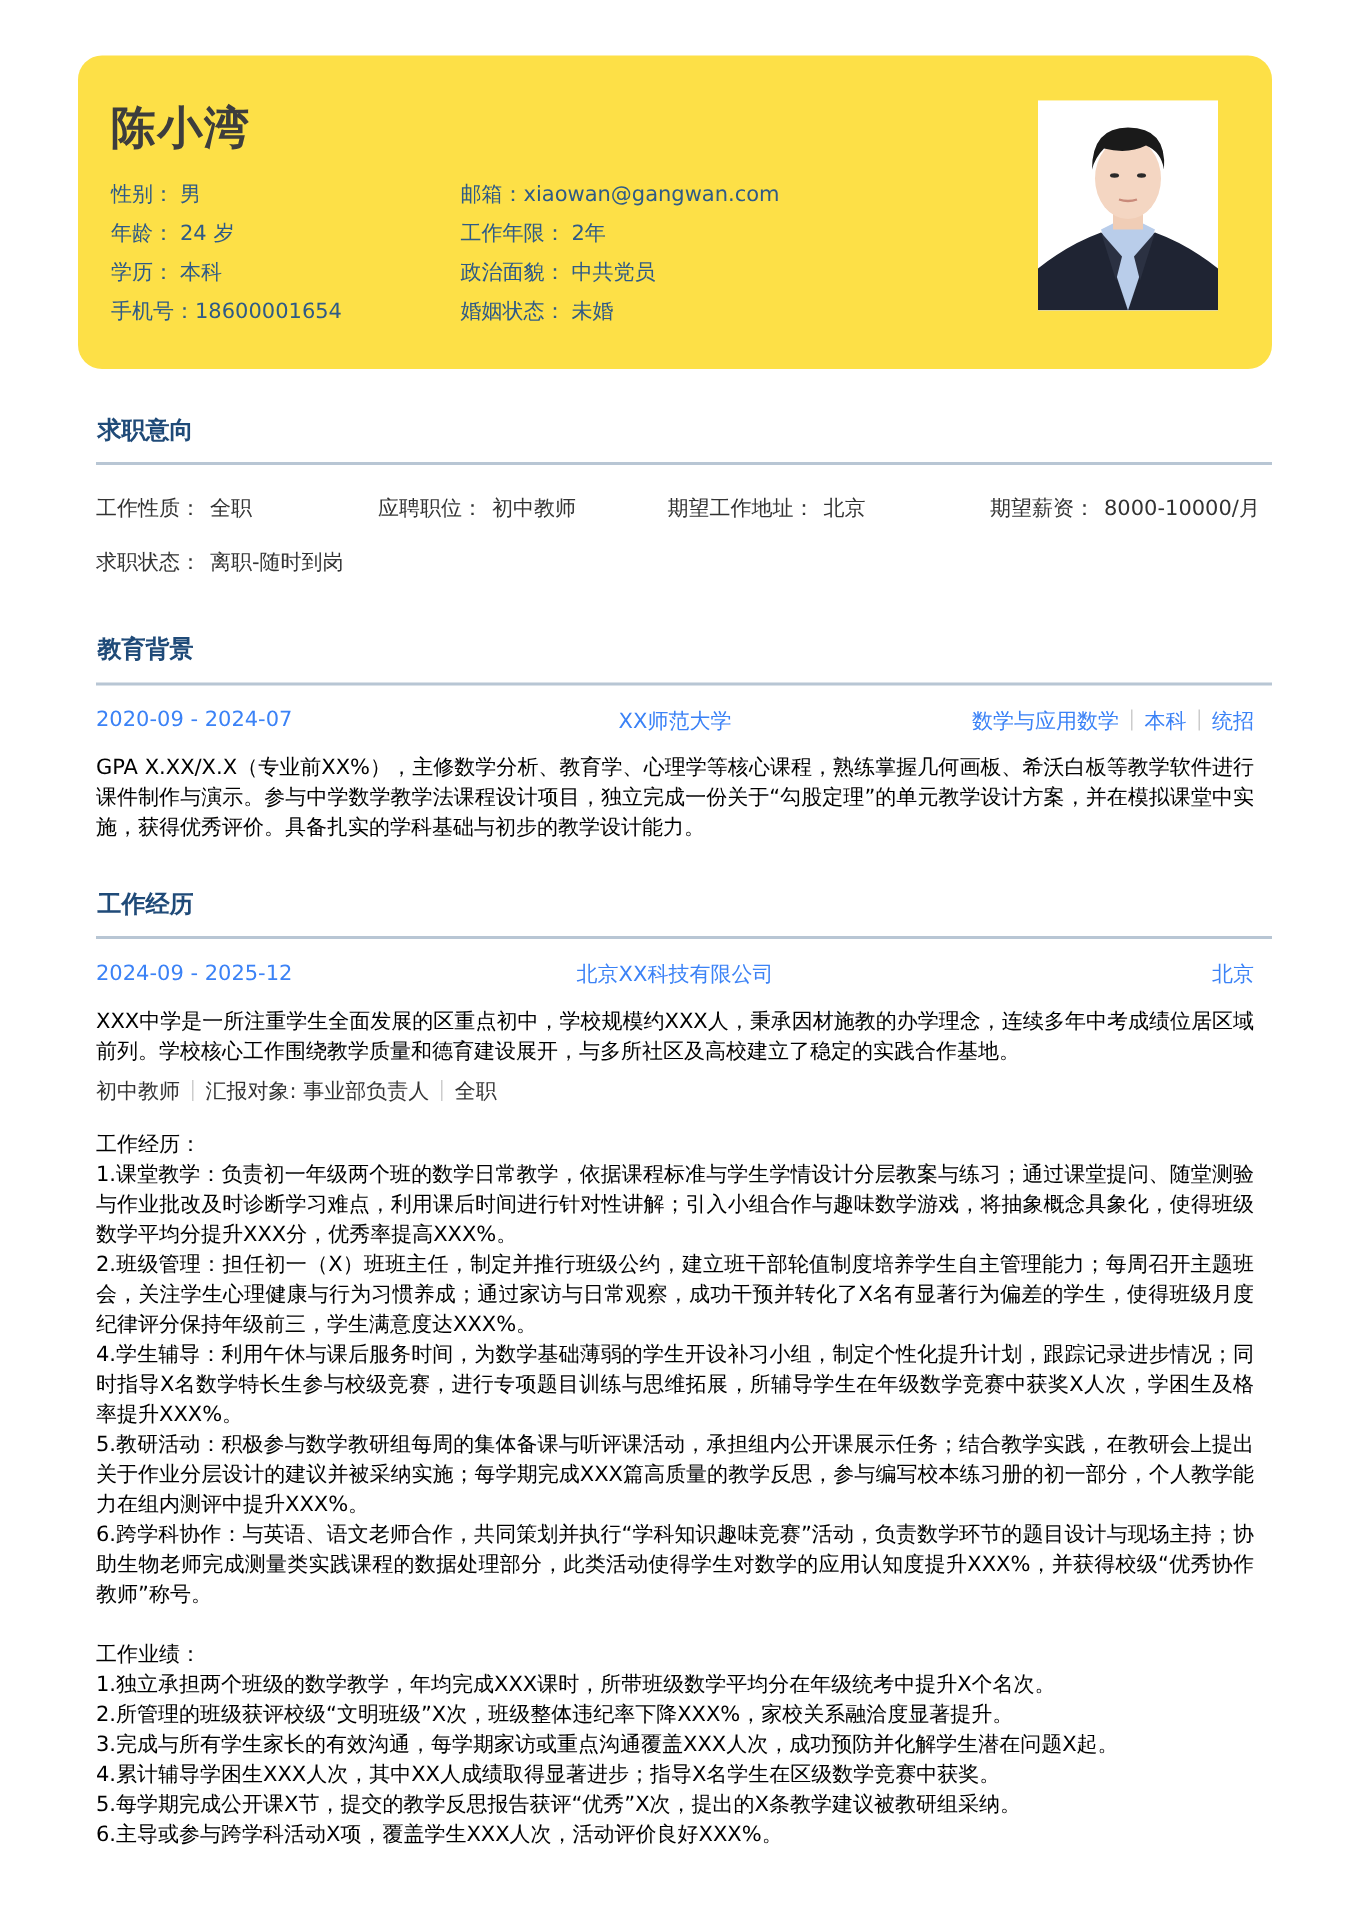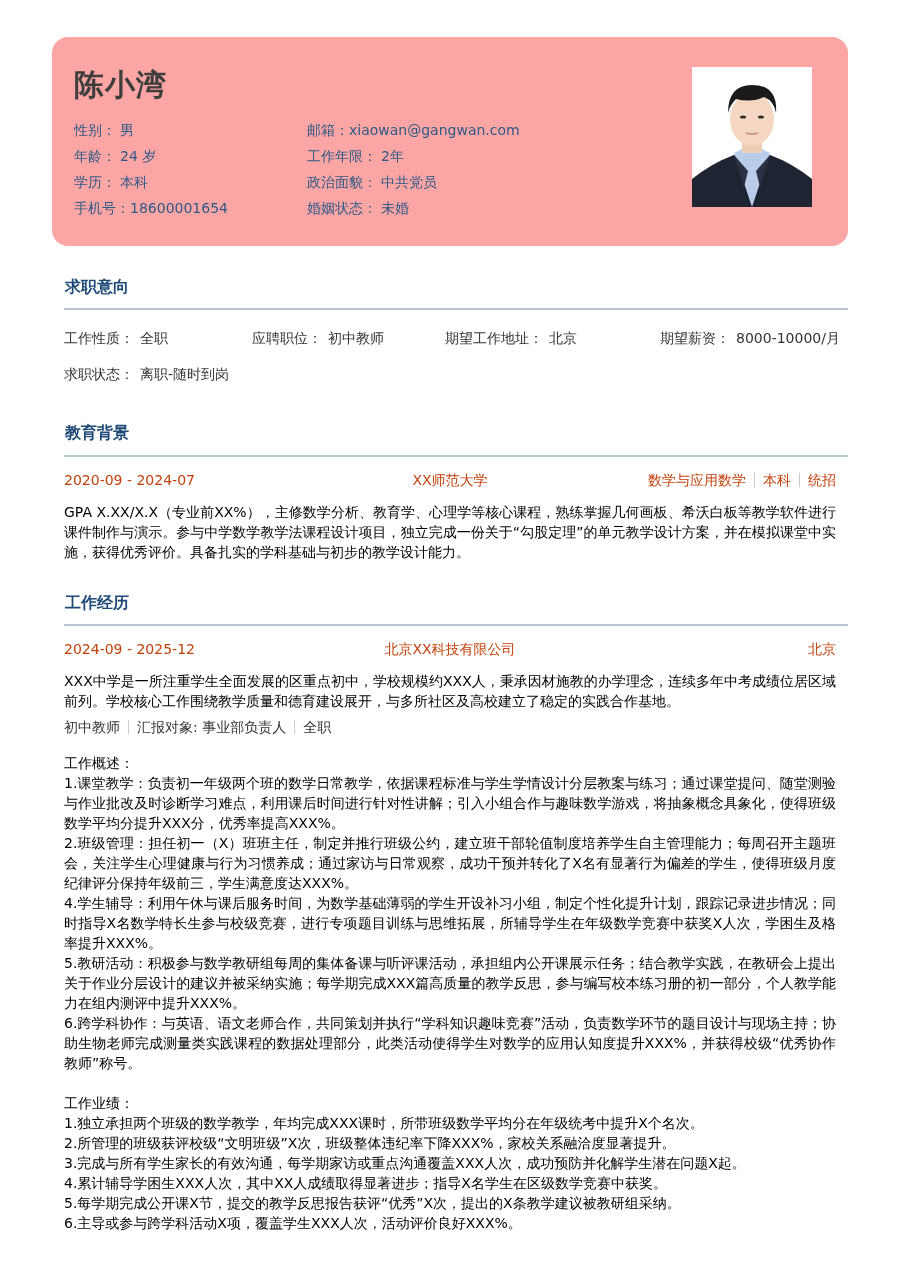--- a/index.html
+++ b/index.html
@@ -5,21 +5,21 @@
   html, body { margin: 0; padding: 0; }
   body {
     width: 900px; height: 1275px; overflow: hidden;
     background: #ffffff;
     font-family: "DejaVu Sans", "Liberation Sans", sans-serif;
     color: #333333;
     position: relative;
   }
   .header-card {
     position: absolute; left: 52px; top: 37px; width: 796px; height: 209px;
-    background: #fca5a5; border-radius: 16px; text-decoration: underline;
+    background: #fde047; border-radius: 16px; text-decoration: underline;
   }
   .name {
     position: absolute; left: 22px; top: 28px;
     font-size: 30px; font-weight: bold; color: #3d3d3d; letter-spacing: 1px;
   }
   .info-col { position: absolute; top: 84px; }
   .info-col.left { left: 22px; }
   .info-col.right { left: 255px; }
   .info-row { height: 26px; line-height: 18px; font-size: 14px; color: #2e5a87; white-space: nowrap; }
   .info-row .lbl { color: #2e5a87; }
@@ -29,21 +29,21 @@
     background: #ffffff; overflow: hidden;
   }
   .section-title {
     position: absolute; left: 65px; font-size: 16px; font-weight: bold; color: #1f4a78;
   }
   .section-rule {
     position: absolute; left: 64px; width: 784px; height: 2px; background: #b8c6d4;
   }
   .kv { position: absolute; font-size: 14px; color: #333; white-space: nowrap; }
   .kv .v { margin-left: 6px; }
-  .row3 { position: absolute; left: 64px; width: 772px; font-size: 14px; color: #c2410c; height: 20px; }
+  .row3 { position: absolute; left: 64px; width: 772px; font-size: 14px; color: #3b82f6; height: 20px; }
   .row3 .l { position: absolute; left: 0; }
   .row3 .c { position: absolute; left: 0; right: 0; text-align: center; }
   .row3 .r { position: absolute; right: 0; }
   .sep { display: inline-block; width: 1px; height: 14px; background: #cccccc; margin: 0 8px; vertical-align: -2px; }
   .para {
     position: absolute; left: 64px; width: 772px; font-size: 14px; line-height: 20px; color: #000000;
     text-align: justify;
   }
   .para p { margin: 0; }
 </style>
@@ -121,21 +121,21 @@
   <span class="c">北京XX科技有限公司</span>
   <span class="r">北京</span>
 </div>
 <div class="para" style="top:671px;">
     <p>XXX中学是一所注重学生全面发展的区重点初中，学校规模约XXX人，秉承因材施教的办学理念，连续多年中考成绩位居区域前列。学校核心工作围绕教学质量和德育建设展开，与多所社区及高校建立了稳定的实践合作基地。</p>
   </div>
 
 <div class="kv" style="left:64px; top:719px;"><span>初中教师</span><span class="sep"></span><span>汇报对象: 事业部负责人</span><span class="sep"></span><span>全职</span></div>
 
 <div class="para" style="top:753px;">
-  <p>工作概述：</p>
+  <p>工作经历：</p>
   <p>1.课堂教学：负责初一年级两个班的数学日常教学，依据课程标准与学生学情设计分层教案与练习；通过课堂提问、随堂测验与作业批改及时诊断学习难点，利用课后时间进行针对性讲解；引入小组合作与趣味数学游戏，将抽象概念具象化，使得班级数学平均分提升XXX分，优秀率提高XXX%。</p>
   <p>2.班级管理：担任初一（X）班班主任，制定并推行班级公约，建立班干部轮值制度培养学生自主管理能力；每周召开主题班会，关注学生心理健康与行为习惯养成；通过家访与日常观察，成功干预并转化了X名有显著行为偏差的学生，使得班级月度纪律评分保持年级前三，学生满意度达XXX%。</p>
   <p>4.学生辅导：利用午休与课后服务时间，为数学基础薄弱的学生开设补习小组，制定个性化提升计划，跟踪记录进步情况；同时指导X名数学特长生参与校级竞赛，进行专项题目训练与思维拓展，所辅导学生在年级数学竞赛中获奖X人次，学困生及格率提升XXX%。</p>
   <p>5.教研活动：积极参与数学教研组每周的集体备课与听评课活动，承担组内公开课展示任务；结合教学实践，在教研会上提出关于作业分层设计的建议并被采纳实施；每学期完成XXX篇高质量的教学反思，参与编写校本练习册的初一部分，个人教学能力在组内测评中提升XXX%。</p>
   <p>6.跨学科协作：与英语、语文老师合作，共同策划并执行“学科知识趣味竞赛”活动，负责数学环节的题目设计与现场主持；协助生物老师完成测量类实践课程的数据处理部分，此类活动使得学生对数学的应用认知度提升XXX%，并获得校级“优秀协作教师”称号。</p>
   <p style="height:20px;"></p>
   <p>工作业绩：</p>
   <p>1.独立承担两个班级的数学教学，年均完成XXX课时，所带班级数学平均分在年级统考中提升X个名次。</p>
   <p>2.所管理的班级获评校级“文明班级”X次，班级整体违纪率下降XXX%，家校关系融洽度显著提升。</p>
   <p>3.完成与所有学生家长的有效沟通，每学期家访或重点沟通覆盖XXX人次，成功预防并化解学生潜在问题X起。</p>

